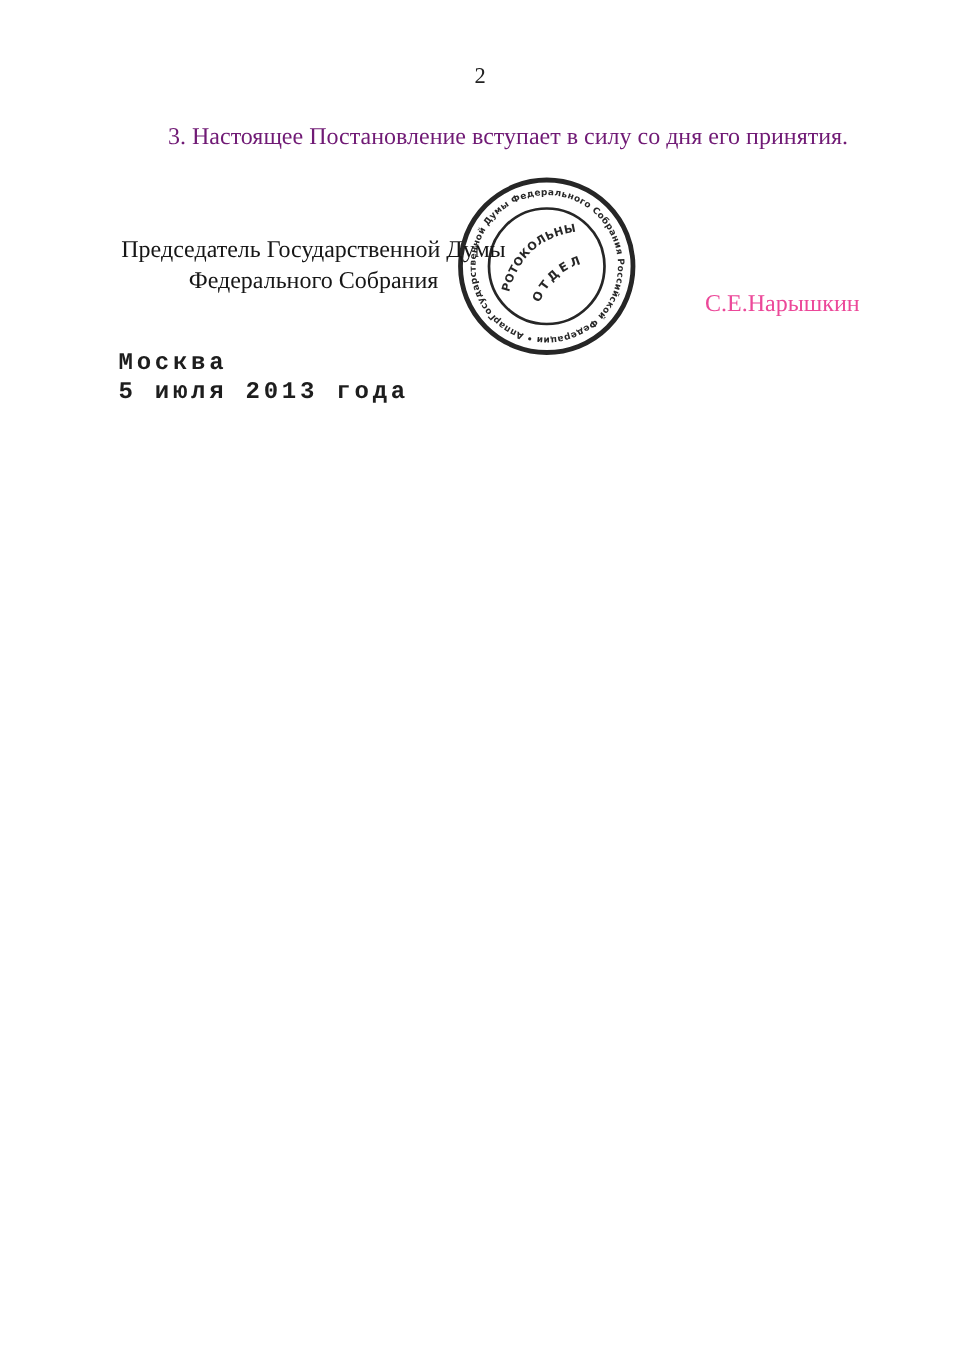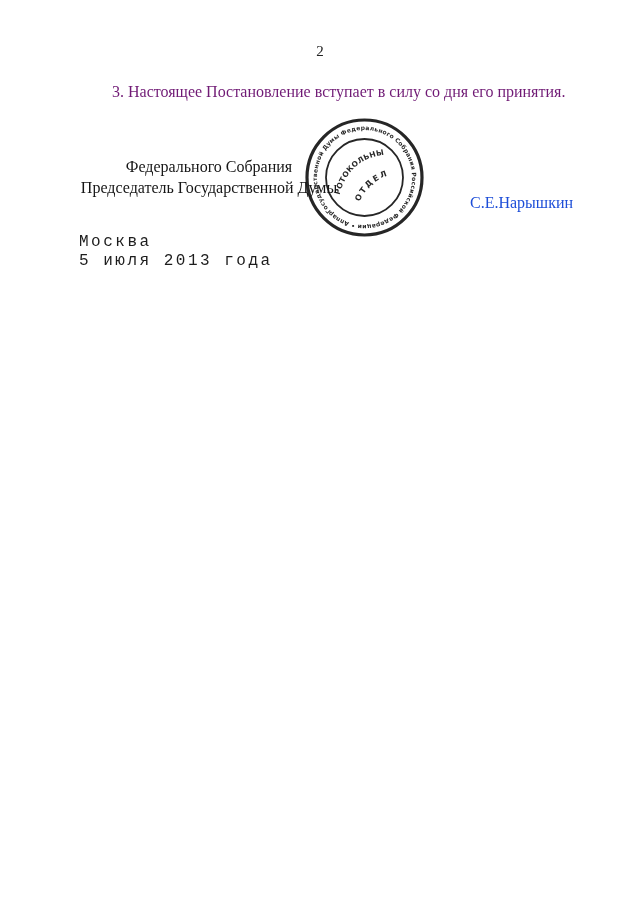--- a/index.html
+++ b/index.html
@@ -36,28 +36,28 @@
     font-size: 16px;
     line-height: 20.5px;
     color: #161616;
     white-space: nowrap;
   }
   .sig-title .line { display: block; }
   .sig-name {
     position: absolute;
     top: 194px; left: 470px;
     font-size: 16px;
-    color: #1d4ed8;
+    color: #ec4899;
     white-space: nowrap;
   }
   .issuance {
     position: absolute;
     top: 233px; left: 79px;
     font-family: "Liberation Mono", "DejaVu Sans Mono", monospace;
-    font-weight: 400;
+    font-weight: 700;
     font-size: 16px;
     letter-spacing: 2.5px;
     line-height: 19.4px;
     color: #1d1d1d;
     white-space: nowrap;
   }
   .issuance .line { display: block; }
   .stamp {
     position: absolute;
     left: 302px; top: 115px;
@@ -87,22 +87,22 @@
 </head>
 <body>
 
 <div id="page">
 
   <div class="page-number">2</div>
 
   <div class="clause">3. Настоящее Постановление вступает в силу со дня его принятия.</div>
 
   <div class="sig-title">
+    <span class="line">Председатель Государственной Думы</span>
     <span class="line">Федерального Собрания</span>
-    <span class="line">Председатель Государственной Думы</span>
   </div>
 
   <div class="sig-name">С.Е.Нарышкин</div>
 
   <div class="issuance">
     <span class="line">Москва</span>
     <span class="line">5 июля 2013 года</span>
   </div>
 
   <svg class="stamp" viewBox="-62.5 -62.5 125 125" xmlns="http://www.w3.org/2000/svg">

